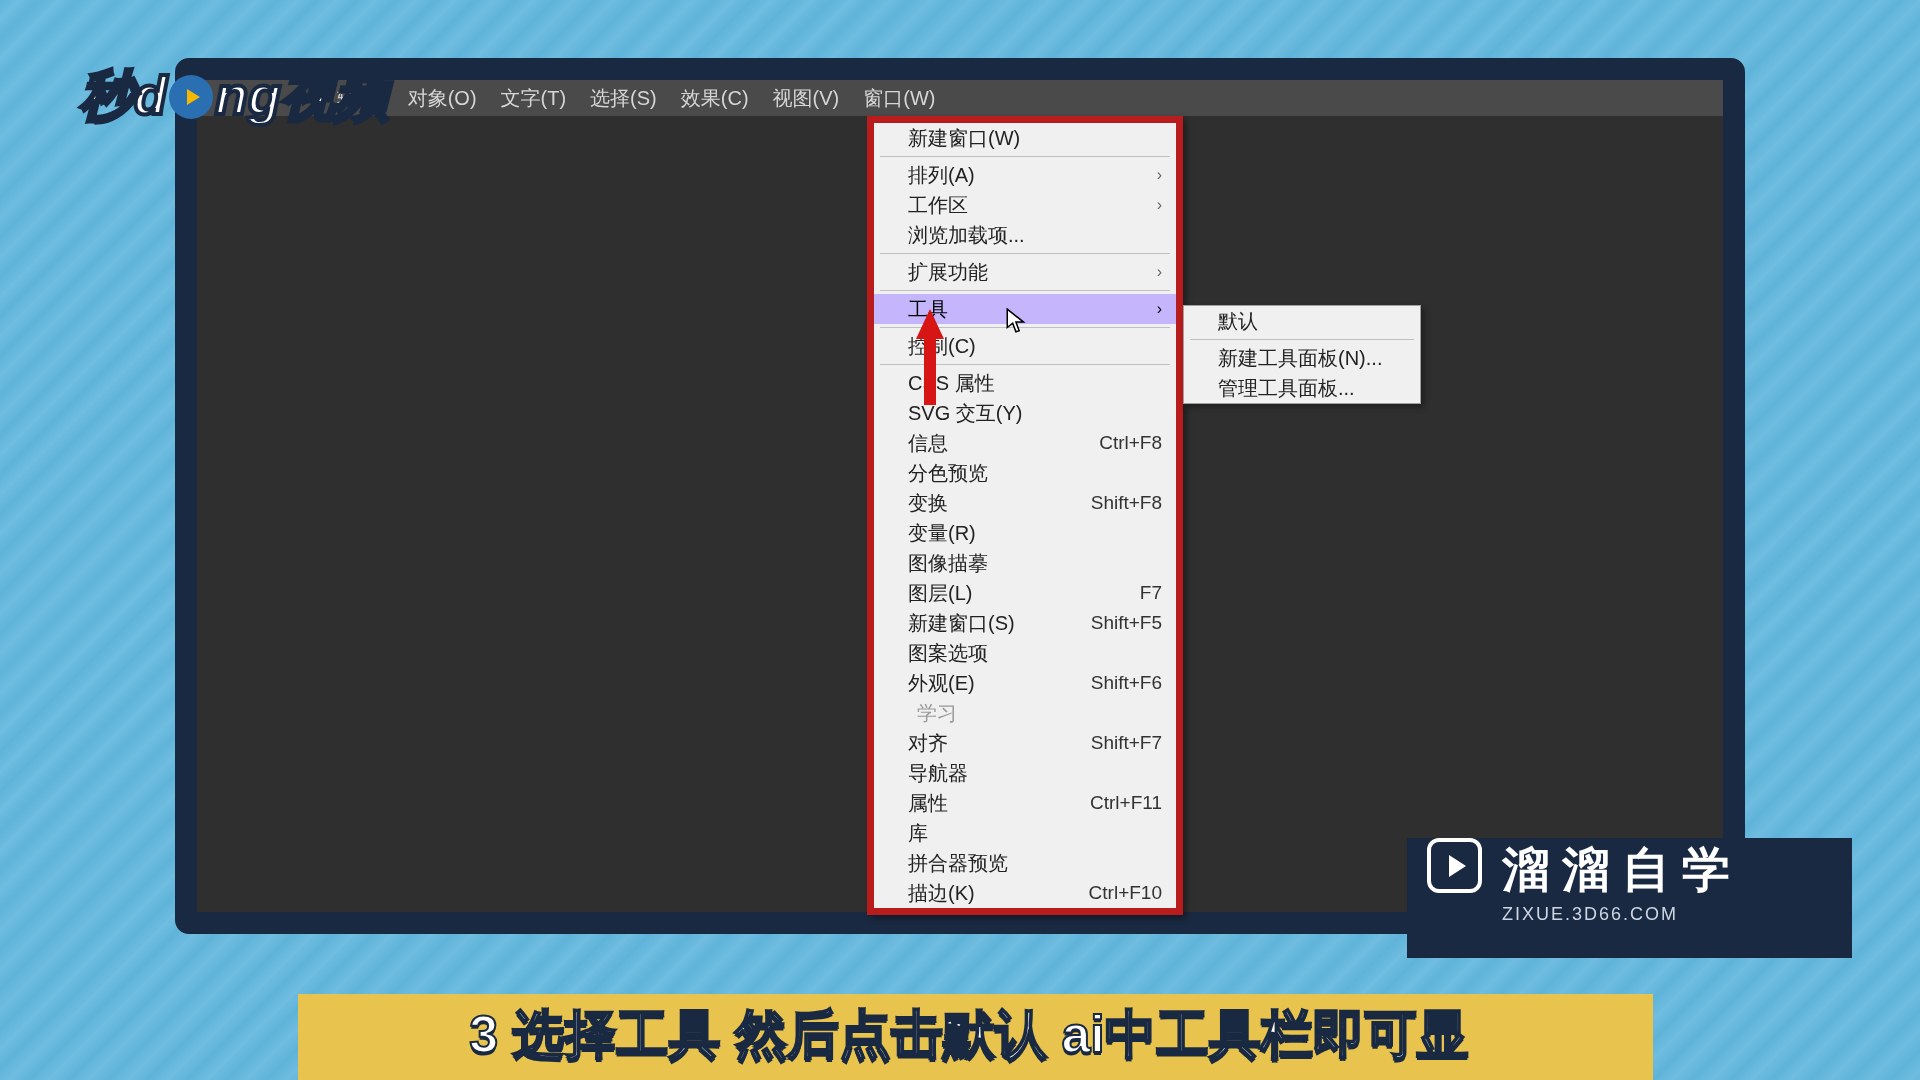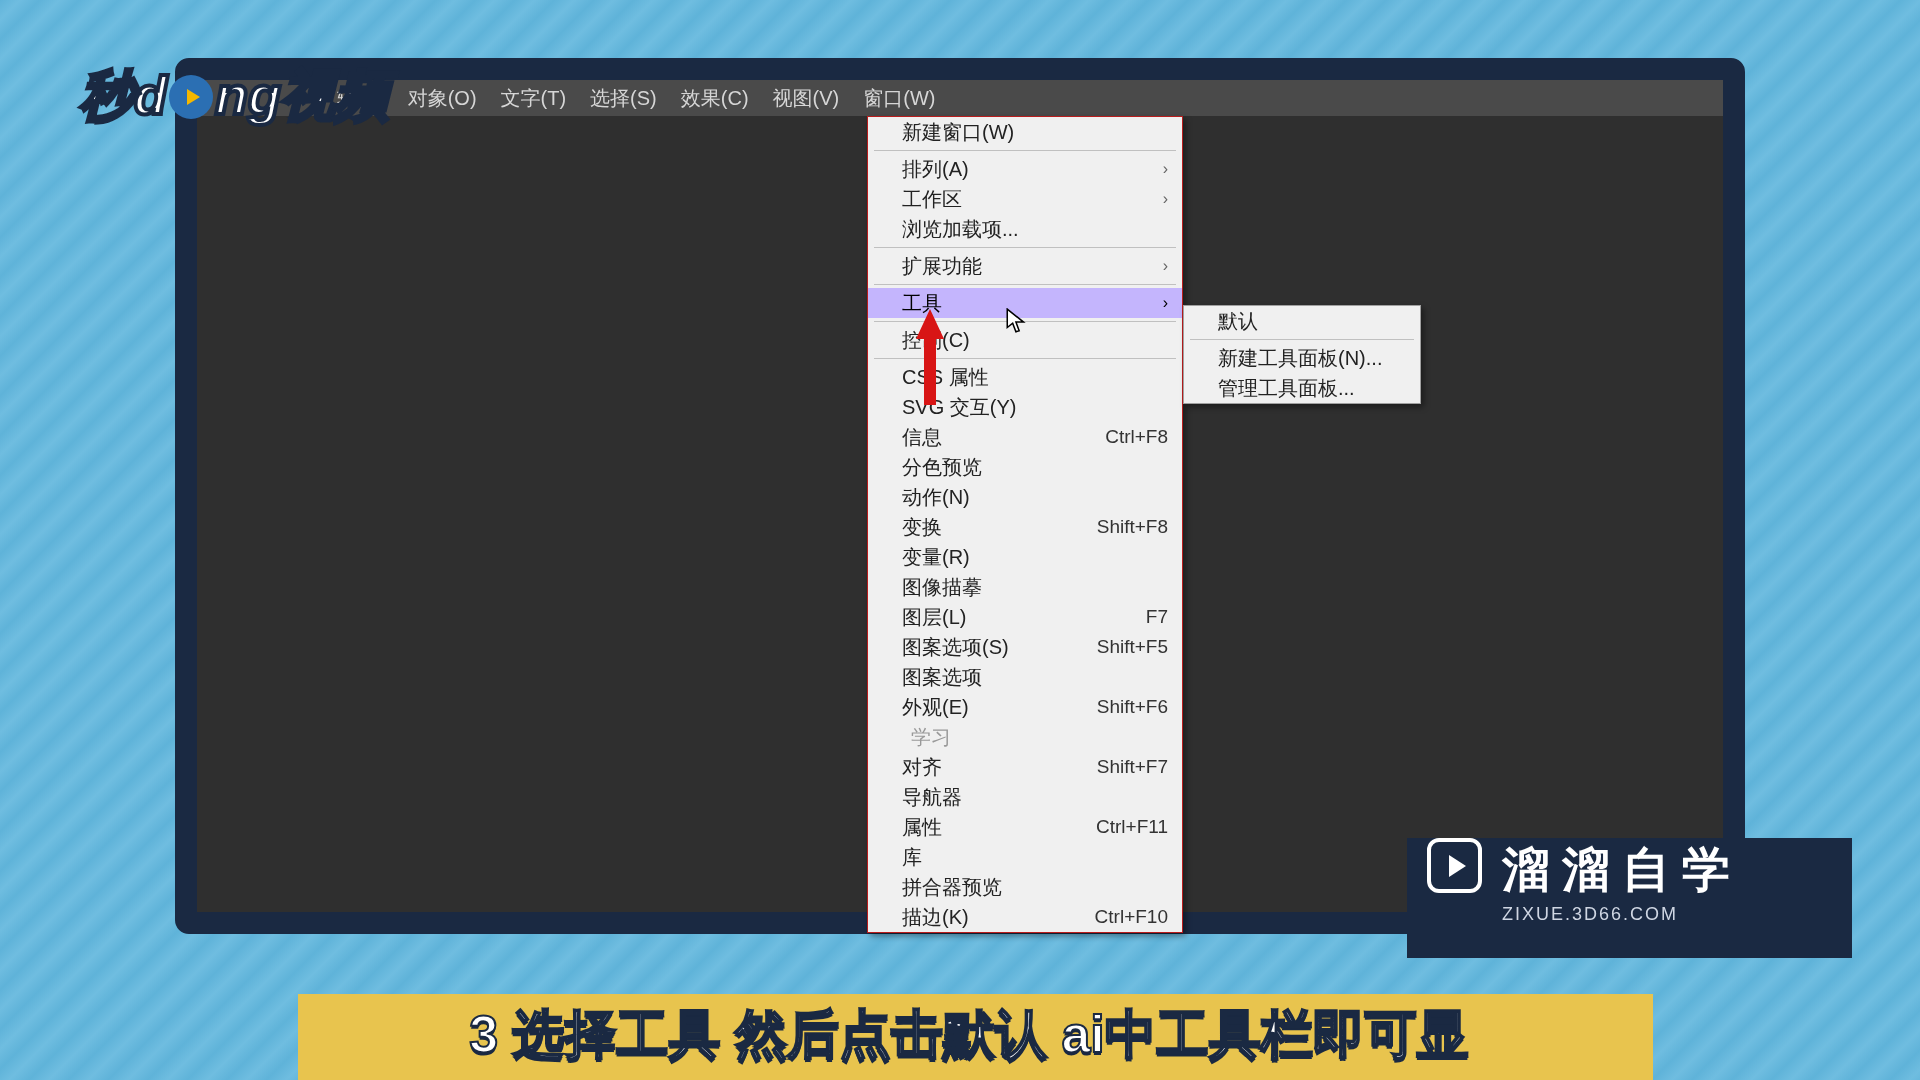--- a/index.html
+++ b/index.html
@@ -46,21 +46,21 @@
     top: 36px; left: 0; right: 0; bottom: 0;
     background: #2f2f2f;
   }
 
   .dropdown {
     position: absolute;
     left: 670px;
     top: 36px;
     width: 316px;
     background: #f0f0f0;
-    border: 1px solid #b91c1c;
+    border: 7px solid #b91c1c;
     font-size: 20px;
     color: #222;
     box-shadow: 3px 3px 6px rgba(0,0,0,.4);
     text-align: center;
   }
   .dropdown .row {
     display: flex;
     align-items: center;
     justify-content: space-between;
     padding: 5px 14px 5px 34px;
@@ -252,38 +252,35 @@
           <span>SVG 交互(Y)</span>
         </div>
       <div class="row">
           <span>信息</span>
           <span class="sc">Ctrl+F8</span>
         </div>
       <div class="row">
           <span>分色预览</span>
         </div>
       <div class="row">
-          <span>动作(N)</span>
-        </div>
-      <div class="row">
           <span>变换</span>
           <span class="sc">Shift+F8</span>
         </div>
       <div class="row">
           <span>变量(R)</span>
         </div>
       <div class="row">
           <span>图像描摹</span>
         </div>
       <div class="row">
           <span>图层(L)</span>
           <span class="sc">F7</span>
         </div>
       <div class="row">
-          <span>图案选项(S)</span>
+          <span>新建窗口(S)</span>
           <span class="sc">Shift+F5</span>
         </div>
       <div class="row">
           <span>图案选项</span>
         </div>
       <div class="row">
           <span>外观(E)</span>
           <span class="sc">Shift+F6</span>
         </div>
       <div class="row disabled">

